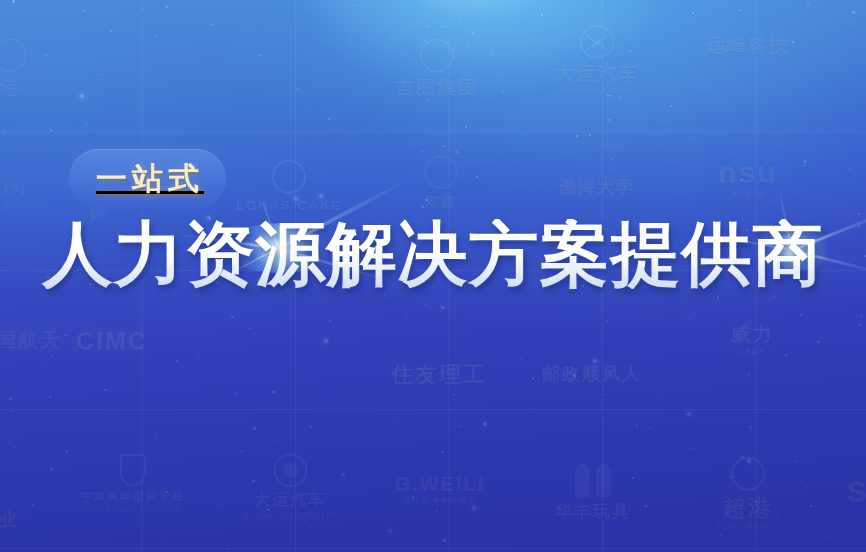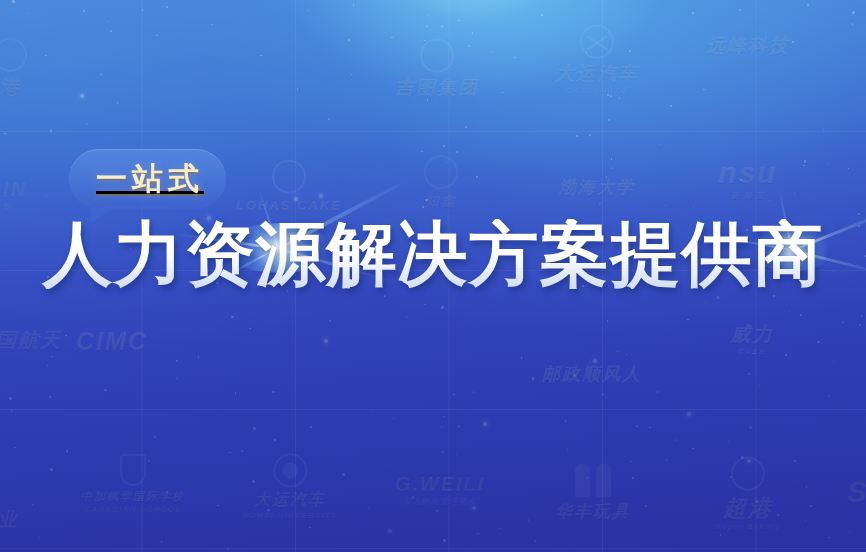--- a/index.html
+++ b/index.html
@@ -41,21 +41,20 @@
     display:flex; flex-direction:column;
     align-items:center; justify-content:center;
     line-height:1.05;
     color:rgba(255,255,255,0.125);
     font-weight:700;
     letter-spacing:2px;
     text-shadow:0 1px 0 rgba(0,0,0,0.05);
     transform:translate(-50%,-50%);
     white-space:nowrap;
     filter:blur(0.35px);
-    font-style:italic;
   }
   .wm .sub{
     font-size:8px; letter-spacing:1.2px; font-weight:600;
     opacity:.72; margin-top:3px;
   }
   .wm.dim{ color:rgba(255,255,255,0.085); }
   .wm.dimmer{ color:rgba(255,255,255,0.065); }
 
   .wm-mark{
     width:34px;height:34px;border:2px solid currentColor;border-radius:50%;
@@ -188,20 +187,23 @@
       </div>
       <div class="wm dimmer" style="left: 8px; top: 196px; font-size: 20px;">
         <span>LIN</span>
         <span class="sub">林</span>
       </div>
       <div class="wm dimmer" style="left: 18px; top: 340px; font-size: 20px;">
         <span>中国航天</span>
       </div>
       <div class="wm dim" style="left: 112px; top: 341px; font-size: 25px;">
         <span>CIMC</span>
+      </div>
+      <div class="wm dim" style="left: 439px; top: 375px; font-size: 22px;">
+        <span>住友理工</span>
       </div>
       <div class="wm dim" style="left: 592px; top: 374px; font-size: 18px;">
         <span>邮政顺风人</span>
       </div>
       <div class="wm dim" style="left: 752px; top: 340px; font-size: 20px;">
         <span>威力</span>
         <span class="sub">CAKE</span>
       </div>
       <div class="wm dimmer" style="left: 133px; top: 484px; font-size: 11px;">
         <span class="wm-mark shield"></span>

